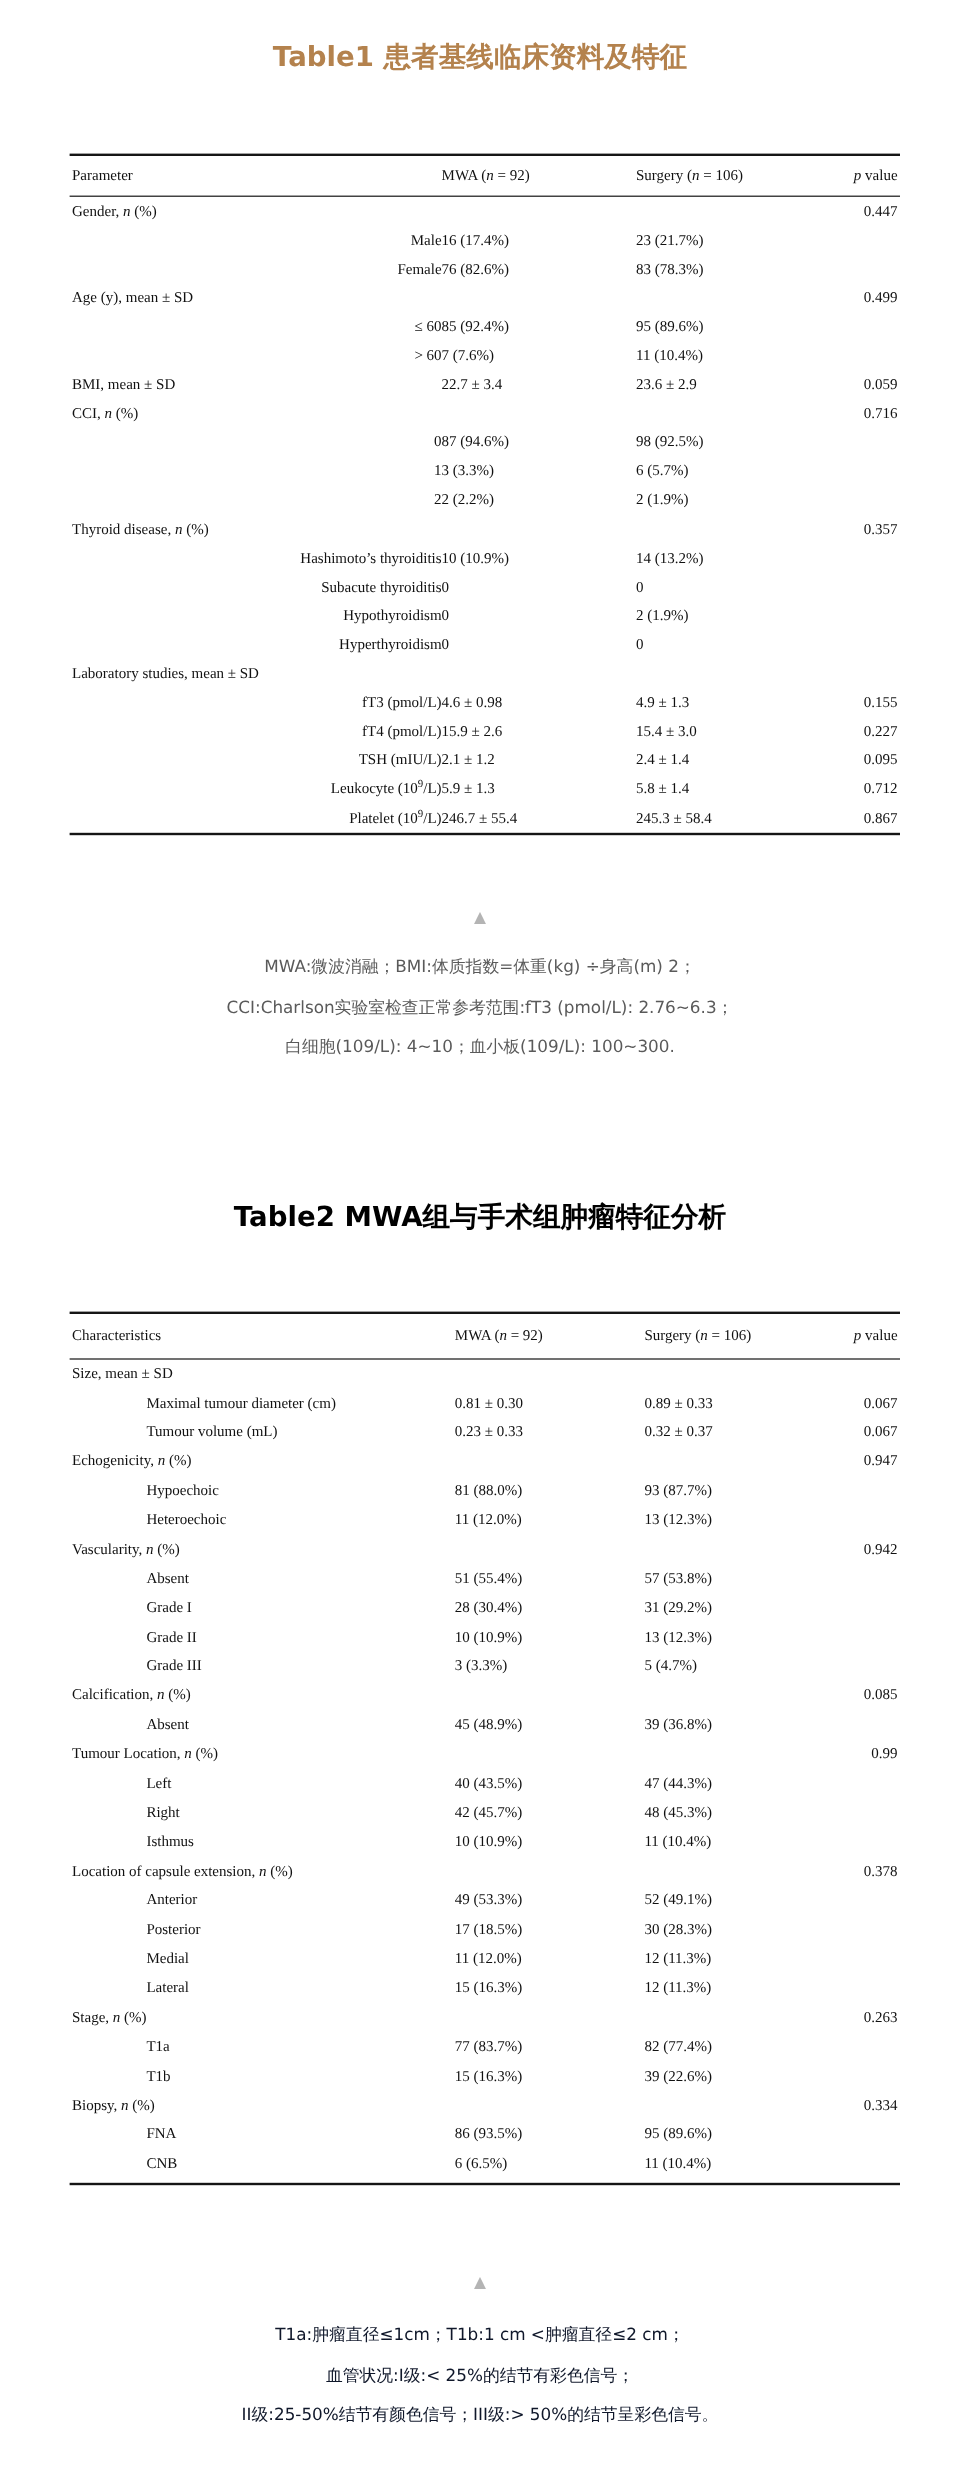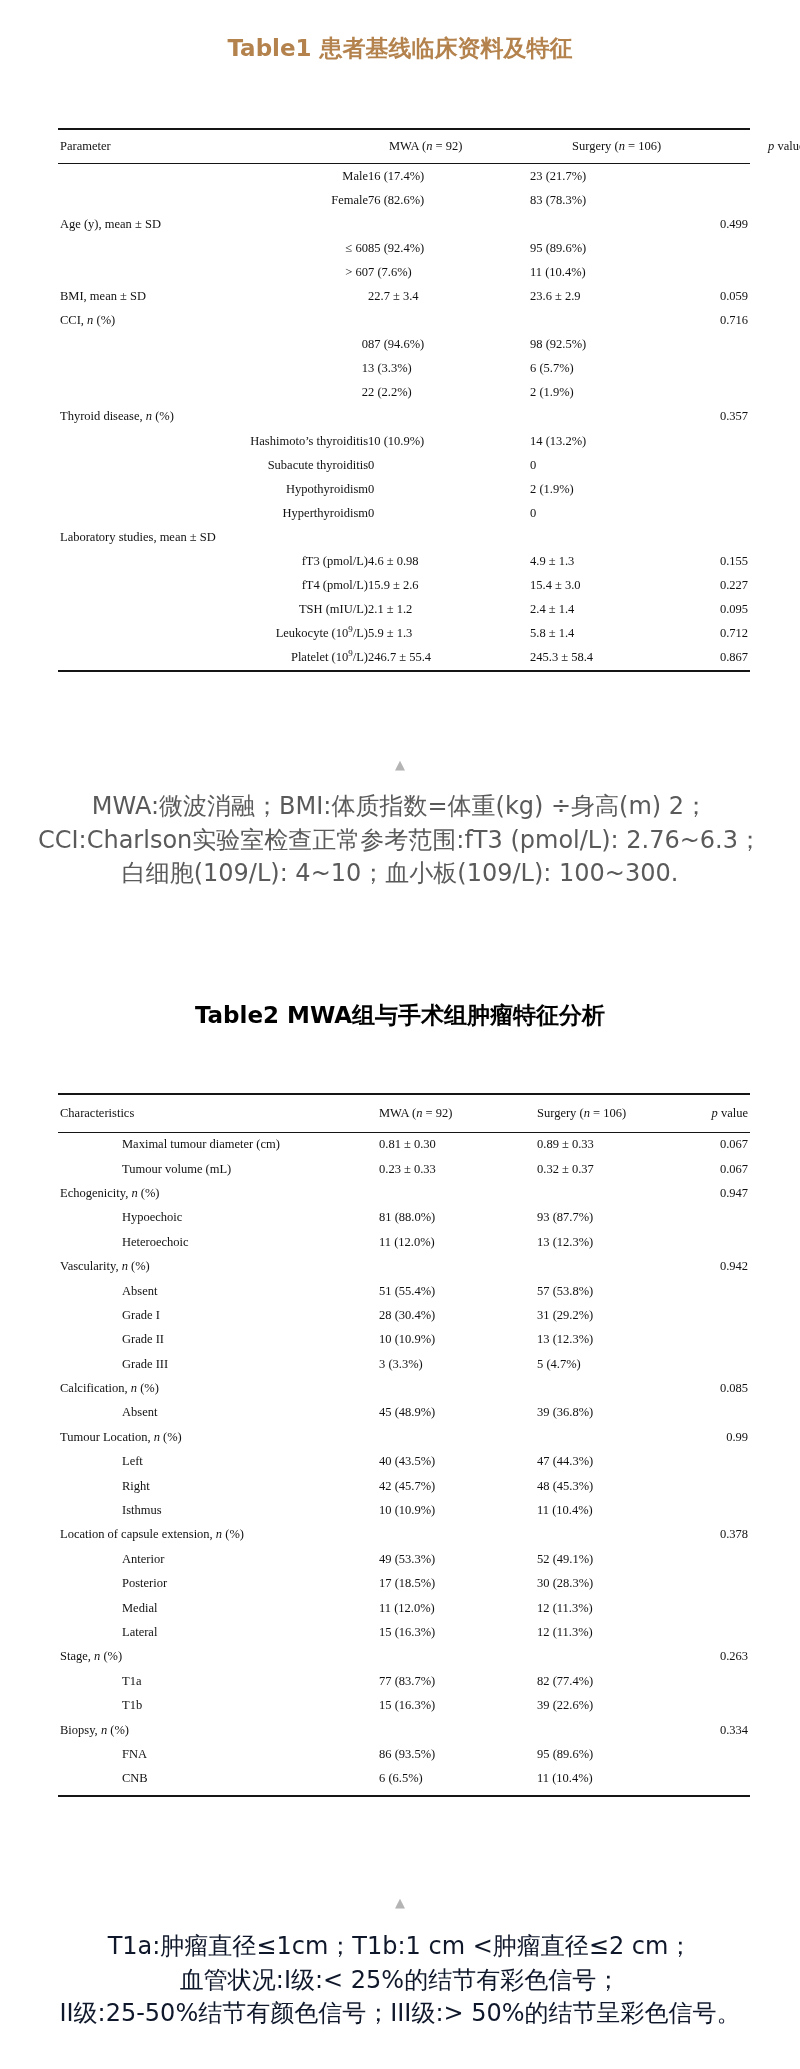--- a/index.html
+++ b/index.html
@@ -18,21 +18,21 @@
     border-top:2.5px solid #151515;border-bottom:2.5px solid #151515;
     font-size:12.5px;color:#111111;
   }
   #t1-table{top:128px;}
   #t2-table{top:1093px;}
   .thead,.trow{
     display:grid;
     grid-template-columns:var(--c1,310px) var(--c2,162px) var(--c3,175px) 1fr;
     align-items:center;
   }
-  #t1-table .thead{height:33px;gap:21px;}
+  #t1-table .thead{height:33px;}
   #t2-table .thead{height:36.5px;}
   .thead{border-bottom:1.5px solid #151515;}
   #t1-table .trow{height:24.1px;}
   #t2-table .trow{height:24.4px;}
   #t2-table{--c1:321px;--c2:158px;--c3:173px;}
   .cell,.hcell{white-space:nowrap;overflow:visible;}
   .c0{padding-left:2px;}
   #t1-table .c0.indent{padding-left:82px;text-align:right;}
   #t2-table .c0.indent{padding-left:64px;}
   .c3{text-align:right;padding-right:2px;}
@@ -40,21 +40,21 @@
   sup{font-size:9px;vertical-align:super;line-height:0;}
   .fold{
     position:absolute;left:0;width:800px;text-align:center;
     font-family:"DejaVu Sans",sans-serif;font-size:13px;line-height:14px;color:#b4b4b4;
     cursor:pointer;
   }
   #t1-fold{top:758px;}
   #t2-fold{top:1896px;}
   .footnote{
     position:absolute;left:0;width:800px;text-align:center;
-    font-family:"DejaVu Sans",sans-serif;font-size:24px;line-height:33.5px;color:#5a5a5a;
+    font-family:"DejaVu Sans",sans-serif;font-size:14px;line-height:33.5px;color:#5a5a5a;
   }
   .footnote p{margin:0;}
   #t1-footnote{top:790px;}
   #t2-footnote{top:1930px;}
 </style>
 </head>
 <body>
 
 <div class="page">
 
@@ -62,20 +62,26 @@
 
   <div class="ctable" id="t1-table">
     <div class="thead">
       <span class="hcell c0">Parameter</span>
       <span class="hcell c1">MWA (<i>n</i> = 92)</span>
       <span class="hcell c2">Surgery (<i>n</i> = 106)</span>
       <span class="hcell c3"><i>p</i> value</span>
     </div>
     <div class="tbody" id="t1-body">
         <div class="trow">
+          <div class="cell c0">Gender, <i>n</i> (%)</div>
+          <div class="cell c1"></div>
+          <div class="cell c2"></div>
+          <div class="cell c3">0.447</div>
+        </div>
+        <div class="trow">
           <div class="cell c0 indent">Male</div>
           <div class="cell c1">16 (17.4%)</div>
           <div class="cell c2">23 (21.7%)</div>
           <div class="cell c3"></div>
         </div>
         <div class="trow">
           <div class="cell c0 indent">Female</div>
           <div class="cell c1">76 (82.6%)</div>
           <div class="cell c2">83 (78.3%)</div>
           <div class="cell c3"></div>
@@ -209,20 +215,26 @@
 
   <div class="ctable" id="t2-table">
     <div class="thead">
       <span class="hcell c0">Characteristics</span>
       <span class="hcell c1">MWA (<i>n</i> = 92)</span>
       <span class="hcell c2">Surgery (<i>n</i> = 106)</span>
       <span class="hcell c3"><i>p</i> value</span>
     </div>
     <div class="tbody" id="t2-body">
         <div class="trow">
+          <div class="cell c0">Size, mean ± SD</div>
+          <div class="cell c1"></div>
+          <div class="cell c2"></div>
+          <div class="cell c3"></div>
+        </div>
+        <div class="trow">
           <div class="cell c0 indent">Maximal tumour diameter (cm)</div>
           <div class="cell c1">0.81 ± 0.30</div>
           <div class="cell c2">0.89 ± 0.33</div>
           <div class="cell c3">0.067</div>
         </div>
         <div class="trow">
           <div class="cell c0 indent">Tumour volume (mL)</div>
           <div class="cell c1">0.23 ± 0.33</div>
           <div class="cell c2">0.32 ± 0.37</div>
           <div class="cell c3">0.067</div>

